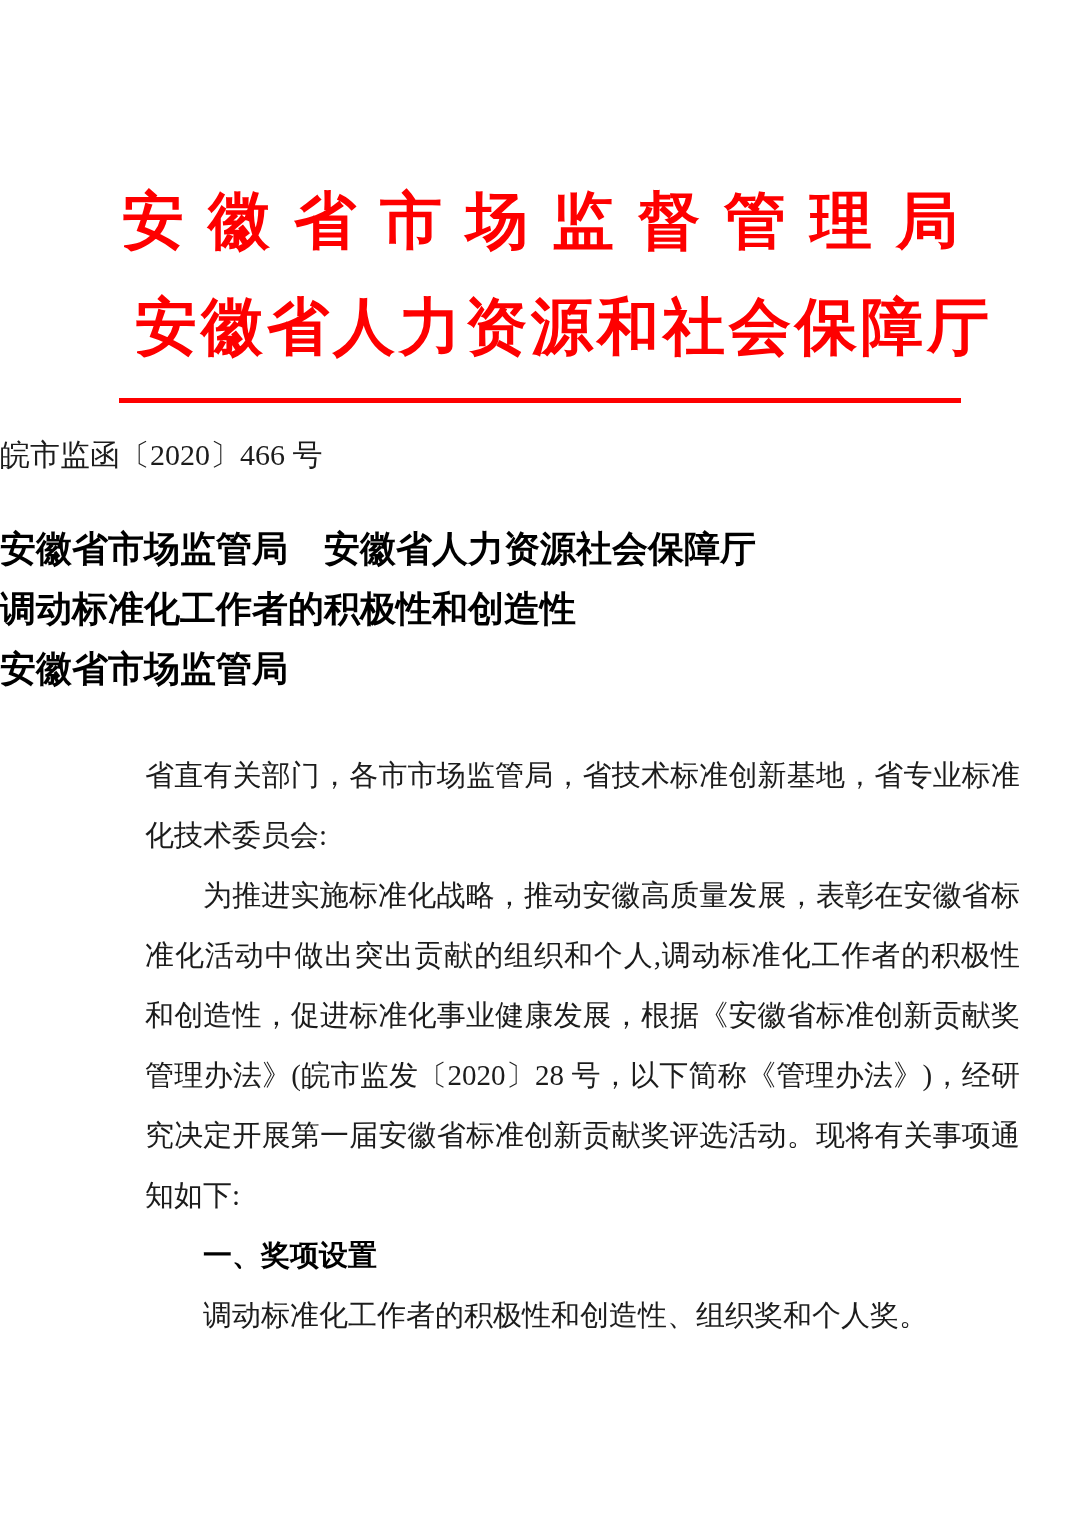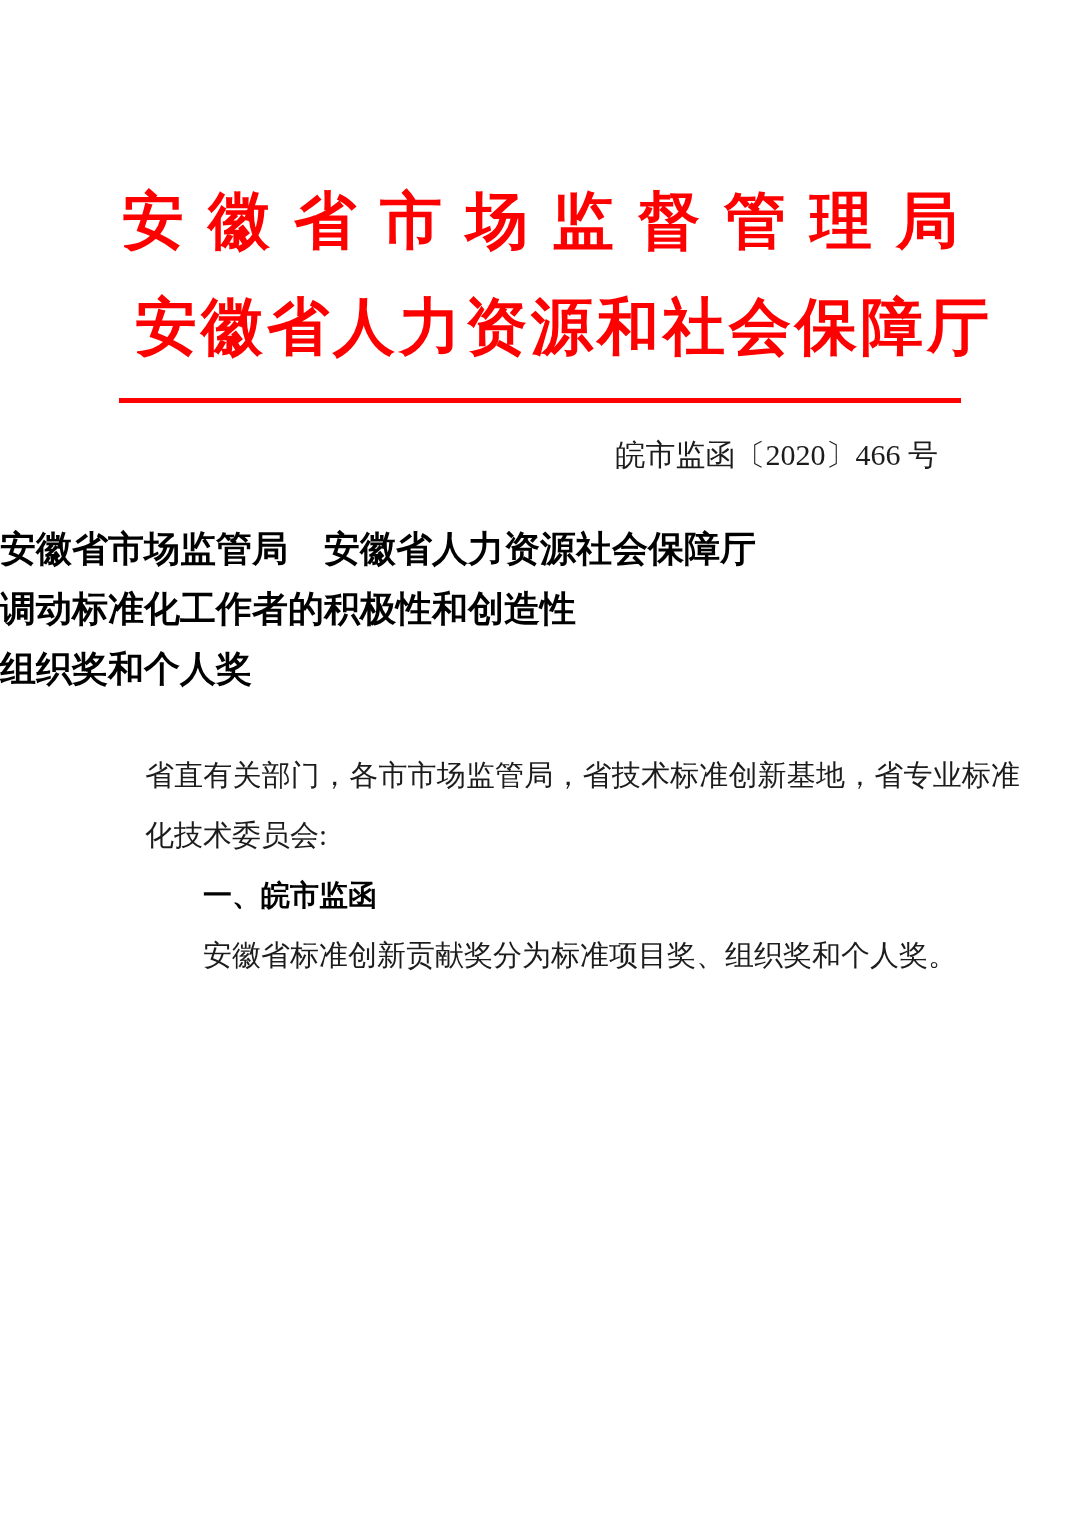--- a/index.html
+++ b/index.html
@@ -45,21 +45,20 @@
     width: 842px;
     height: 5px;
     margin: 40px auto 0 auto;
     background: var(--accent, #fe0000);
   }
 
   
   .doc-number {
     margin-top: 34px;
     padding-right: 142px;
-    text-align: right;
     font-size: 30px;
     line-height: 36px;
     color: #1c1c1c;
   }
 
   
   .doc-title {
     margin-top: 46px;
     font-weight: bold;
     font-size: 36px;
@@ -100,22 +99,23 @@
       <span>安徽省人力资源和社会保障厅</span>
     </div>
     <div class="red-rule"></div>
   </header>
 
   <div class="doc-number">皖市监函〔2020〕466 号</div>
 
   <h1 class="doc-title">
     <span class="title-line">安徽省市场监管局　安徽省人力资源社会保障厅</span>
     <span class="title-line">调动标准化工作者的积极性和创造性</span>
-    <span class="title-line">组织奖和个人奖</span>
+    <span class="title-line">安徽省市场监管局</span>
   </h1>
 
   <main class="body-text">
     <p class="no-indent">省直有关部门，各市市场监管局，省技术标准创新基地，省专业标准化技术委员会:</p>
-    <p class="section-heading">一、皖市监函</p>
-    <p>安徽省标准创新贡献奖分为标准项目奖、组织奖和个人奖。</p>
+    <p>为推进实施标准化战略，推动安徽高质量发展，表彰在安徽省标准化活动中做出突出贡献的组织和个人,调动标准化工作者的积极性和创造性，促进标准化事业健康发展，根据《安徽省标准创新贡献奖管理办法》(皖市监发〔2020〕28 号，以下简称《管理办法》)，经研究决定开展第一届安徽省标准创新贡献奖评选活动。现将有关事项通知如下:</p>
+    <p class="section-heading">一、奖项设置</p>
+    <p>调动标准化工作者的积极性和创造性、组织奖和个人奖。</p>
   </main>
 
 </div>
 
 </body></html>

